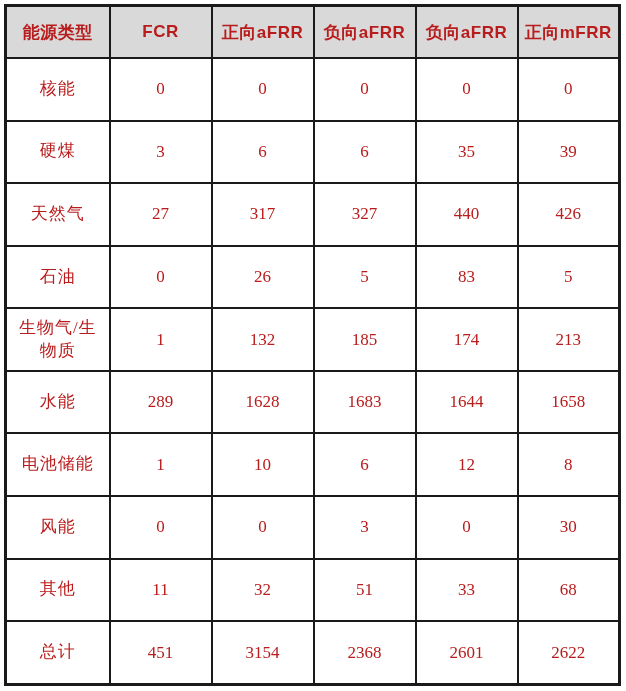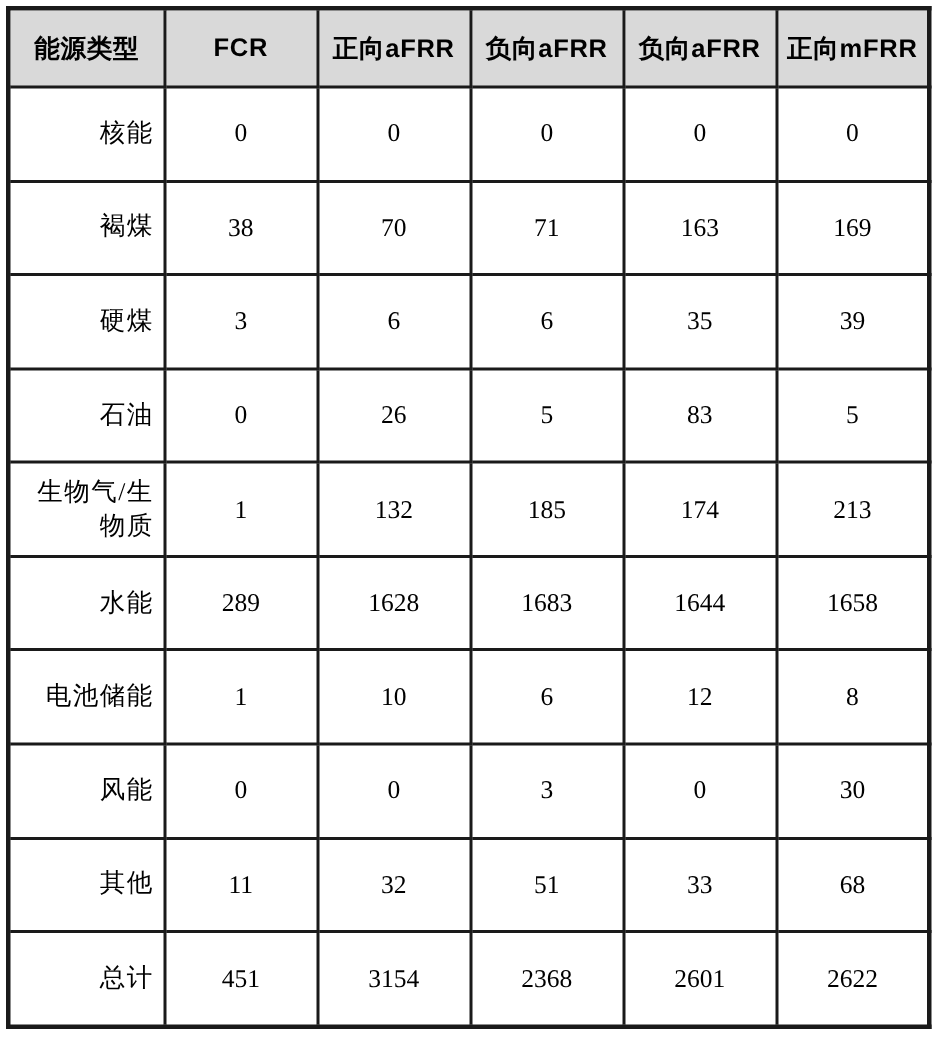--- a/index.html
+++ b/index.html
@@ -16,21 +16,21 @@
     top: 4px;
     width: 618px;
     height: 683px;
   }
   table.energy-table {
     border-collapse: collapse;
     table-layout: fixed;
     width: 617px;
     height: 682px;
     border: 3px solid #1a1a1a;
-    color: #000000;
+    color: #b91c1c;
   }
   table.energy-table col.c-label { width: 104px; }
   table.energy-table th,
   table.energy-table td {
     border: 2px solid #1a1a1a;
     text-align: center;
     vertical-align: middle;
     height: 50px;
     padding: 0 2px;
     overflow: hidden;
@@ -44,21 +44,20 @@
   }
   table.energy-table td {
     background: #ffffff;
     font-family: "Liberation Serif", "DejaVu Serif", serif;
     font-size: 17px;
   }
   table.energy-table td.row-label {
     padding: 0 6px;
     line-height: 1.35;
     letter-spacing: 1px;
-    text-align: right;
   }
 </style>
 </head>
 <body>
 
 <div class="table-wrap">
   <table class="energy-table">
     <colgroup>
       <col class="c-label">
         <col>
@@ -80,34 +79,34 @@
     <tbody>
       <tr>
         <td class="row-label">核能</td>
         <td>0</td>
         <td>0</td>
         <td>0</td>
         <td>0</td>
         <td>0</td>
       </tr>
       <tr>
-        <td class="row-label">褐煤</td>
-        <td>38</td>
-        <td>70</td>
-        <td>71</td>
-        <td>163</td>
-        <td>169</td>
-      </tr>
-      <tr>
         <td class="row-label">硬煤</td>
         <td>3</td>
         <td>6</td>
         <td>6</td>
         <td>35</td>
         <td>39</td>
+      </tr>
+      <tr>
+        <td class="row-label">天然气</td>
+        <td>27</td>
+        <td>317</td>
+        <td>327</td>
+        <td>440</td>
+        <td>426</td>
       </tr>
       <tr>
         <td class="row-label">石油</td>
         <td>0</td>
         <td>26</td>
         <td>5</td>
         <td>83</td>
         <td>5</td>
       </tr>
       <tr>

